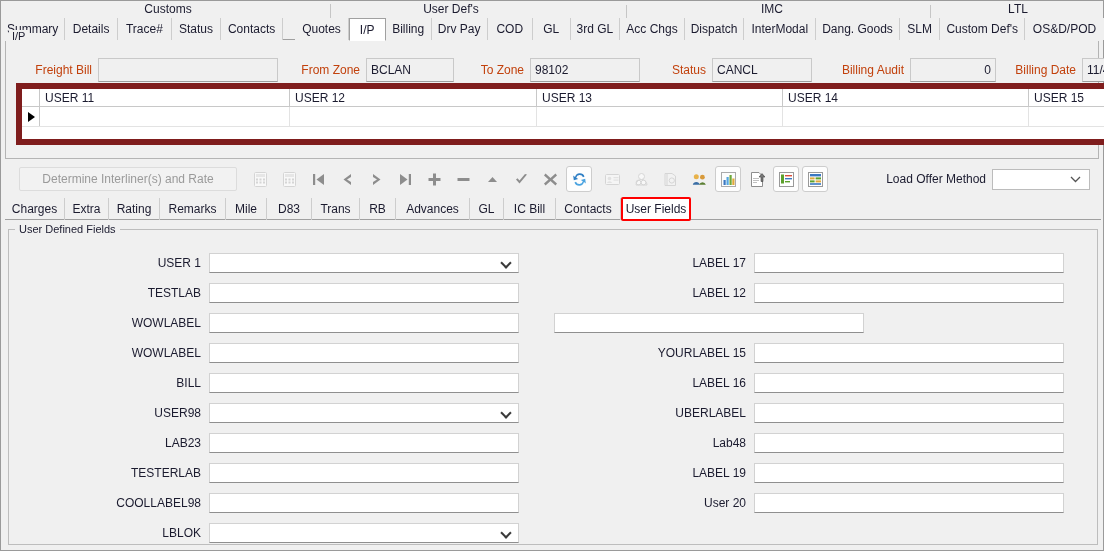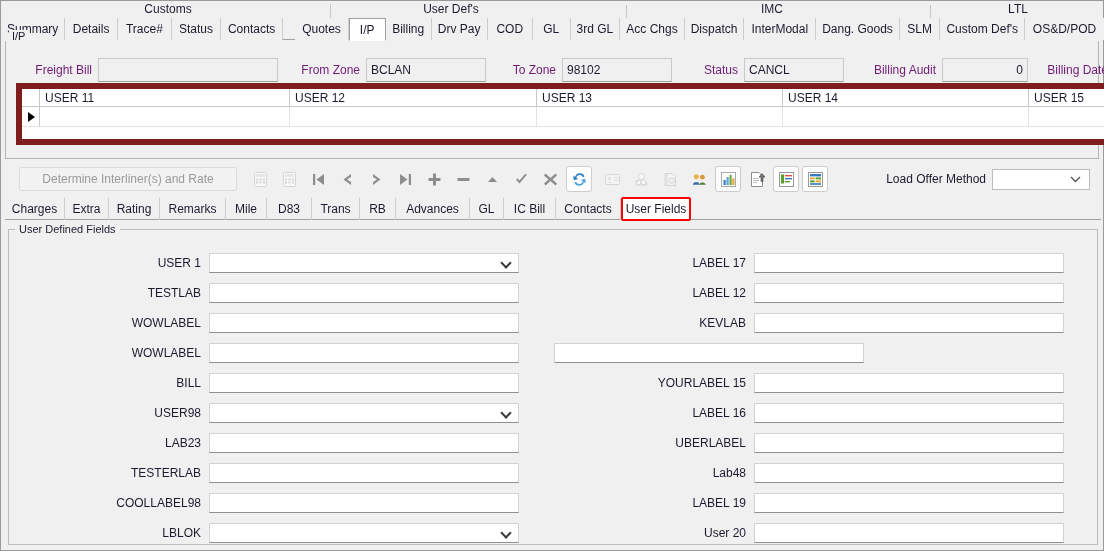--- a/index.html
+++ b/index.html
@@ -99,21 +99,21 @@
   
   .hdr-row {
     position: absolute;
     left: 10px; top: 16px;
     width: 1080px; height: 26px;
     display: flex;
     align-items: center;
   }
   .hdr-field { display: flex; align-items: center; height: 26px; }
   .hdr-label {
-    font-size: 12px; color: #701a75; text-align: right;
+    font-size: 12px; color: #c2410c; text-align: right;
     padding-right: 6px; white-space: nowrap;
   }
   .hdr-input {
     height: 24px;
     background: #f0f0f0;
     border: 1px solid #c9c9c9;
     border-bottom: 1px solid #9c9c9c;
     display: flex;
     align-items: center;
     padding: 0 4px;
@@ -366,21 +366,21 @@
   <div class="ip-legend" style="top:35px;left:8px;">I/P</div>
   <div class="ip-group">
 
     <div class="hdr-row" id="hdr-fields">
         <div class="hdr-field">
           <div class="hdr-label" style="width: 82px;">Freight Bill</div>
           <div class="hdr-input" style="width: 180px;"></div>
         </div>
         <div class="hdr-field">
           <div class="hdr-label" style="width: 88px;">From Zone</div>
-          <div class="hdr-input" style="width: 120px;">BCLAN</div>
+          <div class="hdr-input" style="width: 88px;">BCLAN</div>
         </div>
         <div class="hdr-field">
           <div class="hdr-label" style="width: 76px;">To Zone</div>
           <div class="hdr-input" style="width: 110px;">98102</div>
         </div>
         <div class="hdr-field">
           <div class="hdr-label" style="width: 72px;">Status</div>
           <div class="hdr-input" style="width: 100px;">CANCL</div>
         </div>
         <div class="hdr-field">
@@ -746,26 +746,20 @@
               <span style="font-size: 12px; color: rgb(27, 27, 47); padding-left: 4px; line-height: 18px; display: block;"></span>
             </div>
           </div>
           <div class="udf-row">
             <div class="udf-label">LABEL 12</div>
             <div class="udf-input">
               <span style="font-size: 12px; color: rgb(27, 27, 47); padding-left: 4px; line-height: 18px; display: block;"></span>
             </div>
           </div>
           <div class="udf-row">
-            <div class="udf-label">KEVLAB</div>
-            <div class="udf-input">
-              <span style="font-size: 12px; color: rgb(27, 27, 47); padding-left: 4px; line-height: 18px; display: block;"></span>
-            </div>
-          </div>
-          <div class="udf-row">
             <div class="udf-input">
               <span style="font-size: 12px; color: rgb(27, 27, 47); padding-left: 4px; line-height: 18px; display: block;"></span>
             </div>
           </div>
           <div class="udf-row">
             <div class="udf-label">YOURLABEL 15</div>
             <div class="udf-input">
               <span style="font-size: 12px; color: rgb(27, 27, 47); padding-left: 4px; line-height: 18px; display: block;"></span>
             </div>
           </div>

